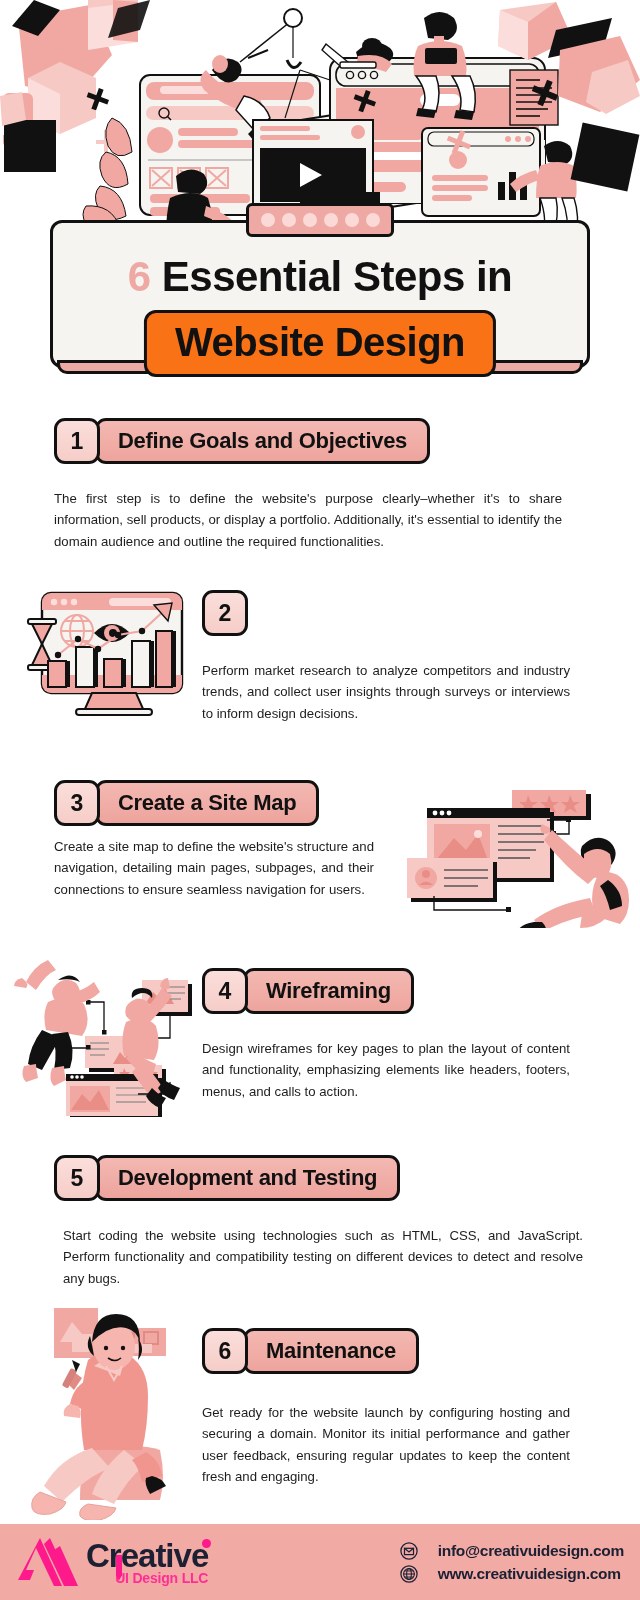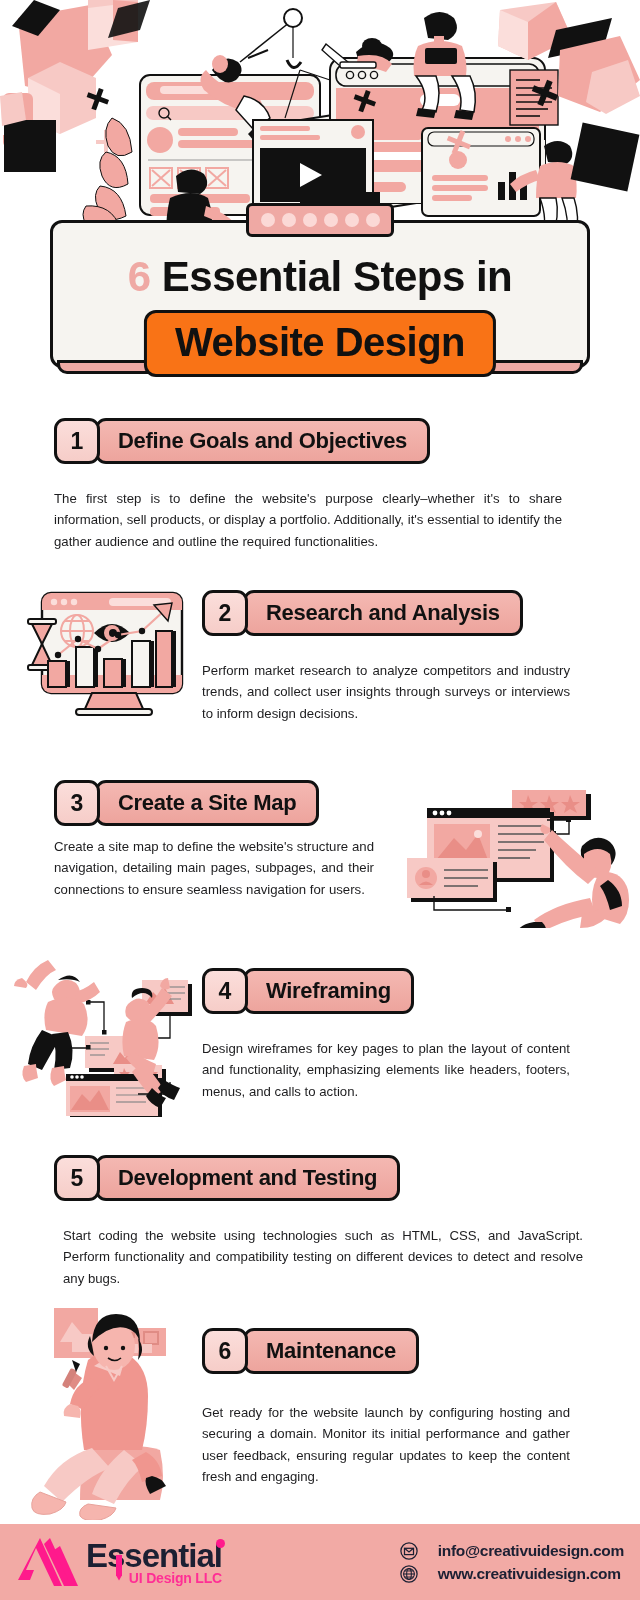--- a/index.html
+++ b/index.html
@@ -478,21 +478,21 @@
     <div class="title-pill">
       <div class="title-line2">Website Design</div>
     </div>
   </div>
 
   <div class="step" id="step1">
     <div class="badge-row">
       <div class="badge-num">1</div>
       <div class="badge-title">Define Goals and Objectives</div>
     </div>
-    <p class="body-text">The first step is to define the website's purpose clearly–whether it's to share information, sell products, or display a portfolio. Additionally, it's essential to identify the gather audience and outline the required functionalities.</p>
+    <p class="body-text">The first step is to define the website's purpose clearly–whether it's to share information, sell products, or display a portfolio. Additionally, it's essential to identify the domain audience and outline the required functionalities.</p>
   </div>
 
   <div id="ill2">
     <svg width="180" height="135" viewBox="0 0 180 135" xmlns="http://www.w3.org/2000/svg">
       <rect x="28" y="10" width="140" height="100" rx="9" fill="#f6f4f0" stroke="#111" stroke-width="2.4"></rect>
       <path d="M28,19 a9,9 0 0 1 9,-9 h122 a9,9 0 0 1 9,9 v8 h-140z" fill="#f2a8a2"></path>
       <circle cx="40" cy="19" r="3.2" fill="#fbdedb"></circle>
       <circle cx="50" cy="19" r="3.2" fill="#fbdedb"></circle>
       <circle cx="60" cy="19" r="3.2" fill="#fbdedb"></circle>
       <rect x="95" y="15" width="62" height="8" rx="4" fill="#fbdedb"></rect>
@@ -531,21 +531,20 @@
       <circle cx="44" cy="72" r="3.2" fill="#111"></circle>
       <circle cx="64" cy="56" r="3.2" fill="#111"></circle>
       <circle cx="84" cy="66" r="3.2" fill="#111"></circle>
       <circle cx="104" cy="52" r="3.2" fill="#111"></circle>
       <circle cx="128" cy="48" r="3.2" fill="#111"></circle>
     </svg>
   </div>
   <div class="step" id="step2">
     <div class="badge-row">
       <div class="badge-num">2</div>
-      <div class="badge-title">Research and Analysis</div>
     </div>
     <p class="body-text">Perform market research to analyze competitors and industry trends, and collect user insights through surveys or interviews to inform design decisions.</p>
   </div>
 
   <div id="ill3">
     <svg width="225" height="160" viewBox="0 0 225 160" xmlns="http://www.w3.org/2000/svg">
 
       <rect x="113" y="26" width="74" height="26" fill="#111"></rect>
       <rect x="108" y="22" width="74" height="26" fill="#f2a8a2"></rect>
       <polygon points="124,27 127,34 134,34 128,38 131,45 124,41 118,45 120,38 115,34 122,34" fill="#e98e87"></polygon>
@@ -750,21 +749,21 @@
   </div>
 
   <div class="footer">
     <div class="logo-block">
       <svg class="logo-mark" viewBox="0 0 60 52" xmlns="http://www.w3.org/2000/svg">
         <path d="M22,2 L44,50 L36,50 L18,12 L8,34 L16,34 L12,44 L0,44 Z" fill="#ff1a8c"></path>
         <path d="M32,2 L54,50 L46,50 L26,8 Z" fill="#ff1a8c"></path>
         <path d="M42,10 L60,50 L53,50 L36,14 Z" fill="#ff1a8c"></path>
       </svg>
       <div class="logo-text">
-        <div class="logo-creative">Essential</div>
+        <div class="logo-creative">Creative</div>
         <span class="logo-dot"></span>
         <span class="logo-pencil"></span>
         <div class="logo-sub">UI Design LLC</div>
       </div>
     </div>
     <div class="contact">
       <div class="contact-row">
         <svg class="contact-icon" viewBox="0 0 20 20" xmlns="http://www.w3.org/2000/svg">
           <circle cx="10" cy="10" r="9" fill="none" stroke="#1c2033" stroke-width="1.4"></circle>
           <rect x="5" y="7" width="10" height="7" fill="none" stroke="#1c2033" stroke-width="1.4"></rect>

